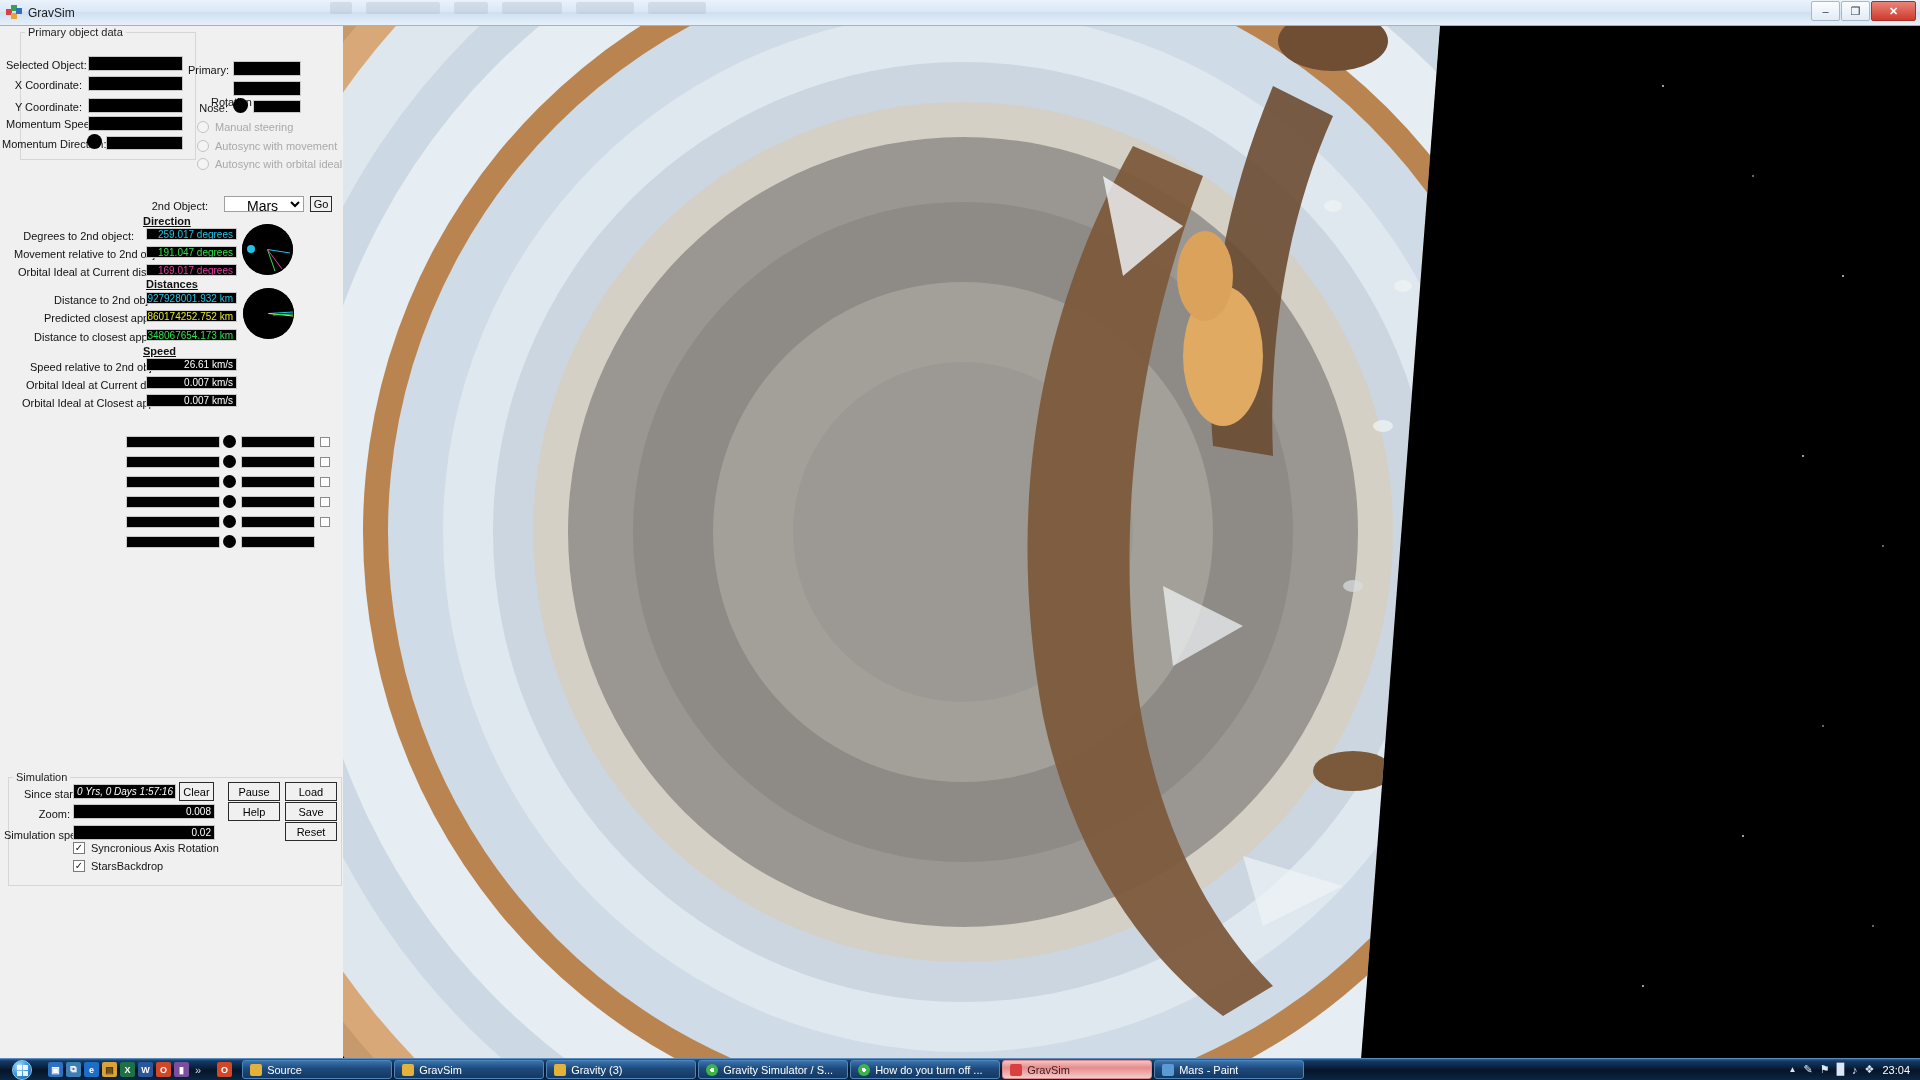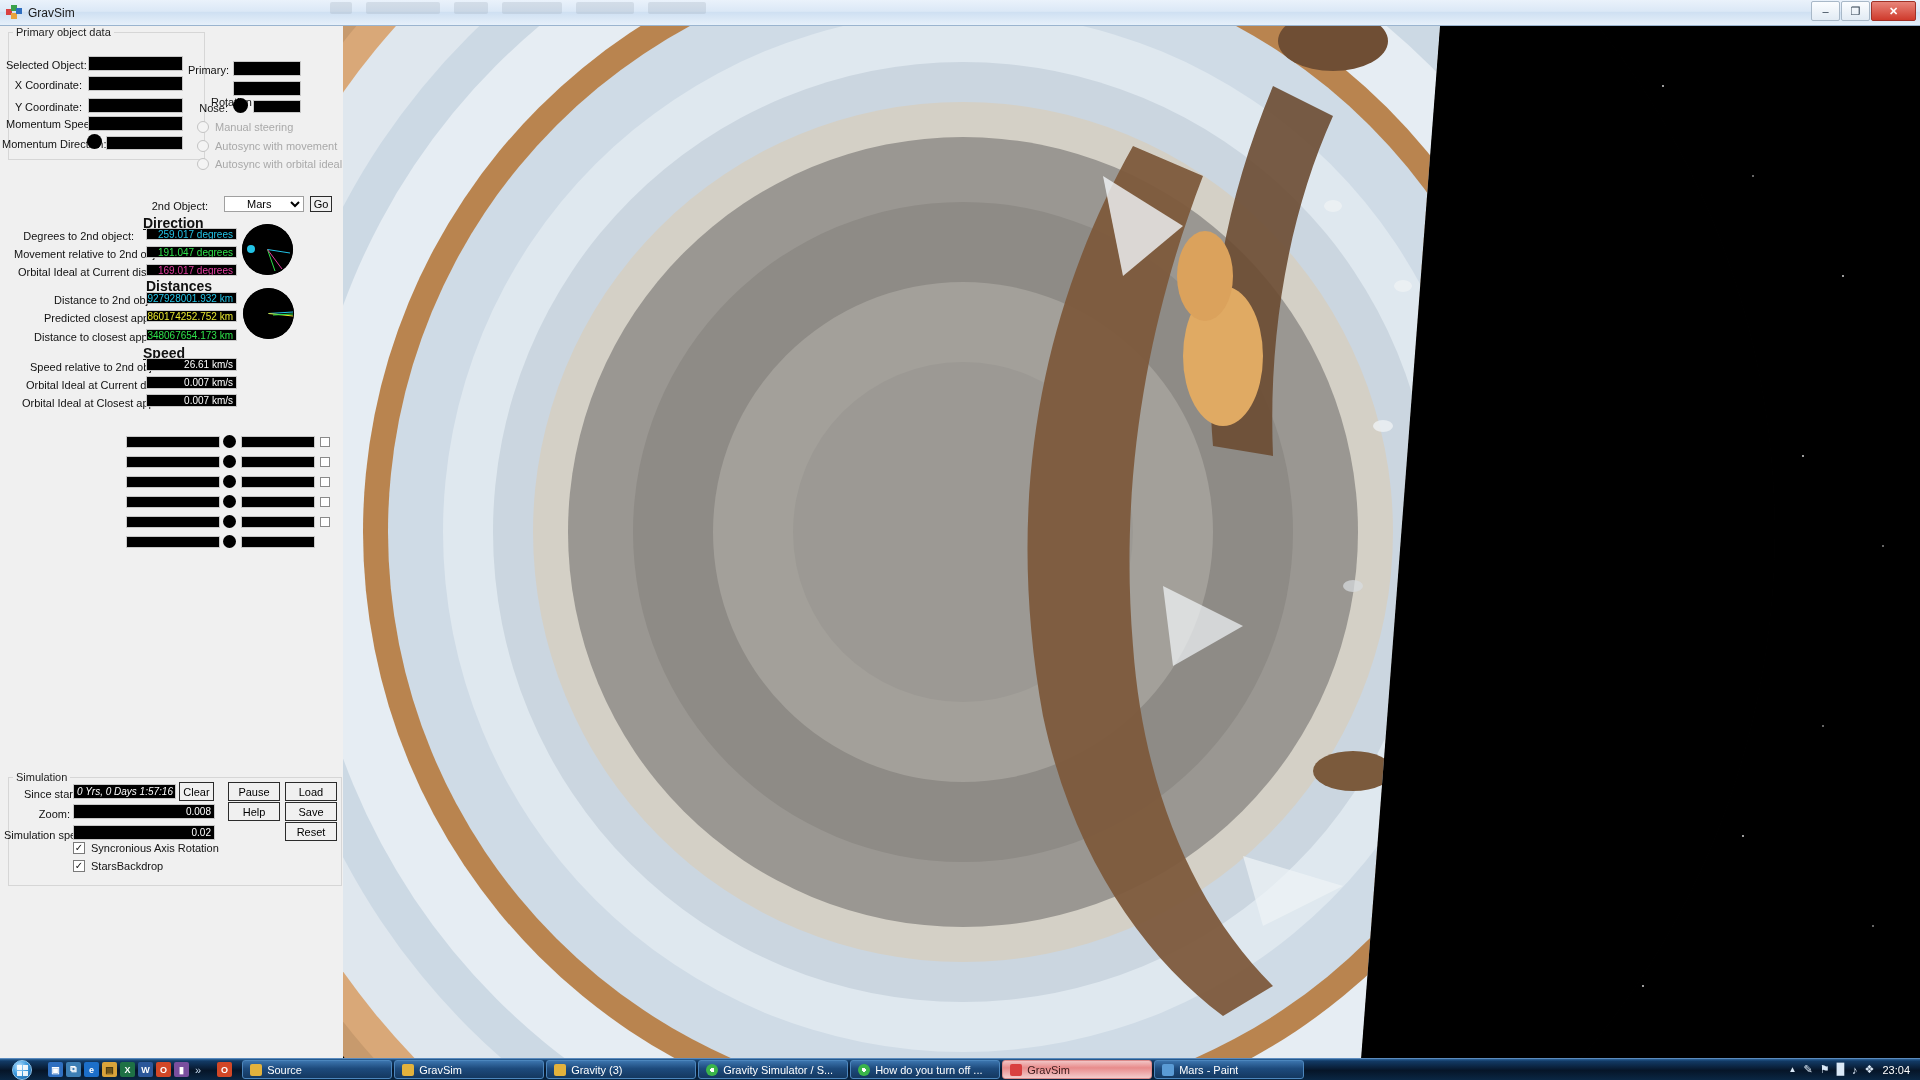--- a/index.html
+++ b/index.html
@@ -78,26 +78,26 @@
   }
   .radio {
     position:absolute; display:flex; align-items:center; gap:6px;
     font-size:11px; color:#a9a9a9;
   }
   .radio .dot {
     width:12px; height:12px; border-radius:50%;
     border:1px solid #c3c3c3; background:#f4f4f4; flex:none;
   }
   .hdr {
-    position:absolute; font-size:14px; font-weight:bold; color:#111;
+    position:absolute; font-size:11px; font-weight:bold; color:#111;
     text-decoration:underline;
   }
   select.combo {
     position:absolute; font-family:"Liberation Sans", sans-serif;
-    font-size:11px; border:1px solid #a0a0a0; background:#fff;
+    font-size:14px; border:1px solid #a0a0a0; background:#fff;
     height:16px; padding-left:18px;
   }
   button.btn {
     position:absolute; font-family:"Liberation Sans", sans-serif;
     font-size:11px; background:#f0f0f0; border:1px solid #2b2b2b;
     color:#000; cursor:pointer;
   }
   .compass {
     position:absolute; border-radius:50%; background:#000; overflow:hidden;
   }
@@ -193,21 +193,21 @@
       </span>
       <span class="winbtns">
         <span class="winbtn">–</span>
         <span class="winbtn">❐</span>
         <span class="winbtn close">✕</span>
       </span>
     </div>
 
     <div class="panel">
 
-      <fieldset class="grp" style="left:8px; top:0px; width:197px; height:134px;">
+      <fieldset class="grp" style="left:20px; top:0px; width:176px; height:134px;">
         <legend>Primary object data</legend>
       </fieldset>
       <div class="lbl" style="left:6px; top:33px; width:76px;">Selected Object:</div>
       <div class="blackbox left" style="left:88px; top:30px; width:95px; height:15px;"></div>
 
       <div class="lbl" style="left:6px; top:53px; width:76px;">X Coordinate:</div>
       <div class="blackbox left" style="left:88px; top:50px; width:95px; height:15px;"></div>
 
       <div class="lbl" style="left:6px; top:75px; width:76px;">Y Coordinate:</div>
       <div class="blackbox left" style="left:88px; top:72px; width:95px; height:15px;"></div>

